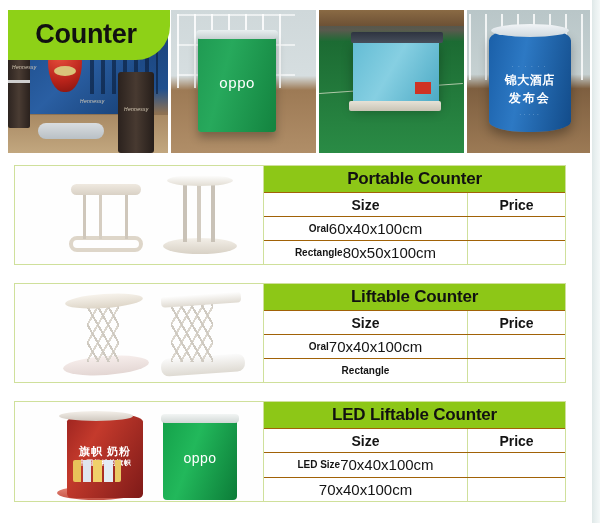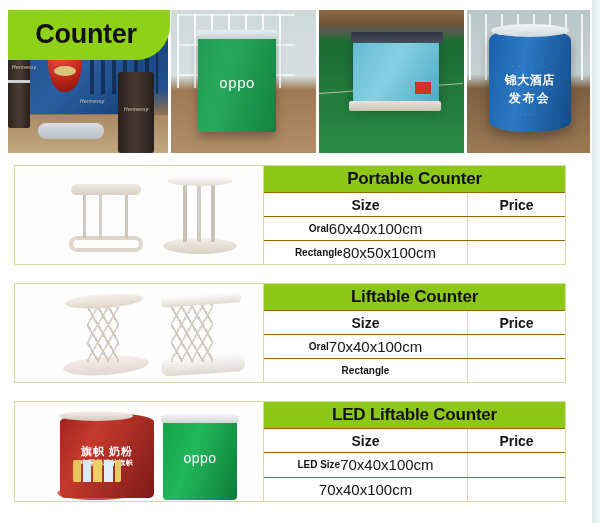--- a/index.html
+++ b/index.html
@@ -365,21 +365,21 @@
   .lift-rect-base {
     position:absolute; left:146px; top:72px; width:84px; height:18px;
     background: linear-gradient(to bottom,#fbfbfb,#dedad2);
     border-radius: 8px;
     transform: rotate(-4deg);
   }
 
   
   .pC { position:absolute; inset:0; background:#fefefe; }
   .led-red {
-    position:absolute; left:45px; top:12px; width:94px; height:84px;
+    position:absolute; left:52px; top:12px; width:76px; height:84px;
     background: linear-gradient(120deg,#9d2420 0%,#c43a2c 32%,#7e1a18 100%);
     border-radius: 38% 38% 6% 6% / 9% 9% 5% 5%;
   }
   .led-red-top {
     position:absolute; left:44px; top:9px; width:74px; height:10px;
     background: linear-gradient(to bottom,#f4f0ea,#cfc8bf);
     border-radius: 50%;
   }
   .led-red-t1, .led-red-t2 {
     position:absolute; left:45px; width:72px; text-align:center; color:#fff;

